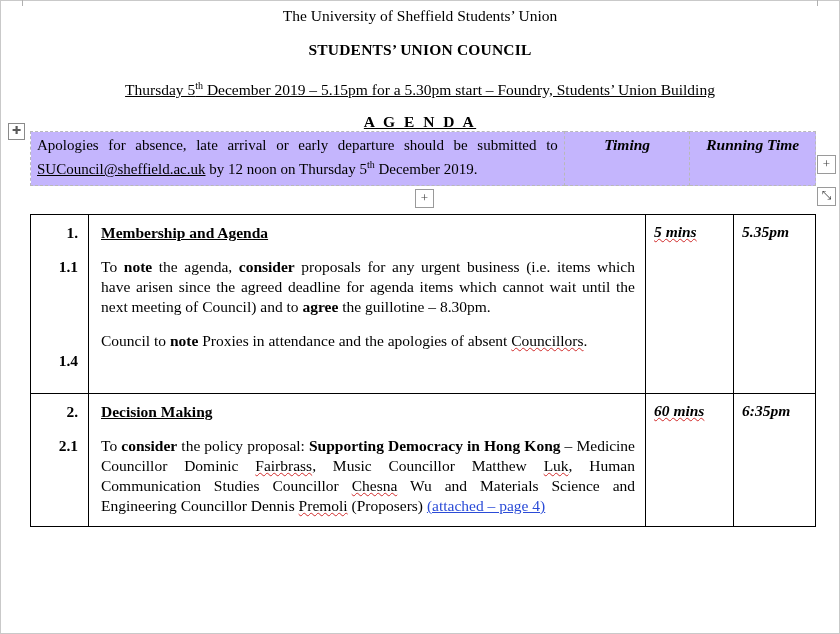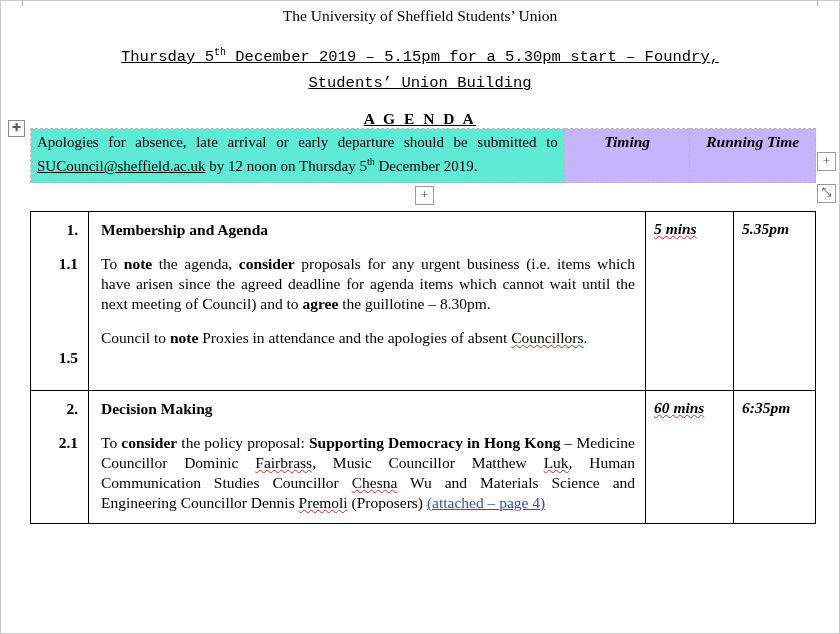--- a/index.html
+++ b/index.html
@@ -52,25 +52,24 @@
   }
   .h-line2 {
     font-size: 15.5px;
     font-weight: bold;
     line-height: 20px;
     margin-bottom: 16px;
     letter-spacing: 0.2px;
   }
   .h-line3 {
     font-size: 15.5px;
-    line-height: 26px;
+    line-height: 19px;
     text-decoration: underline;
     margin: 0 auto 14px auto;
     width: 620px;
-    font-family: Liberation Mono, monospace;
   }
   .h-line3 sup { font-size: 10px; vertical-align: super; }
   .h-agenda {
     font-size: 15.5px;
     font-weight: bold;
     text-decoration: underline;
     letter-spacing: 2.5px;
     margin-bottom: 0;
   }
 
@@ -83,21 +82,21 @@
     border-collapse: collapse;
     width: 100%;
     table-layout: fixed;
   }
   table.apologies td {
     border: 1px dashed #b9b9b9;
     vertical-align: top;
     padding: 4px 6px 6px 6px;
   }
   td.apol-text {
-    background: #5eead4;
+    background: #c4b5fd;
     font-size: 15px;
     line-height: 19px;
     text-align: justify;
     text-justify: inter-word;
     padding: 5px 8px 8px 8px;
   }
   td.apol-text a {
     color: #000000;
     text-decoration: underline;
   }
@@ -177,20 +176,21 @@
     width: 88px;
     font-style: italic;
     font-weight: bold;
     font-size: 15.5px;
     padding: 8px 6px 0 8px;
   }
   td.running { width: 82px; }
 
   .item-title {
     font-weight: bold;
+    text-decoration: underline;
   }
   .para {
     text-align: justify;
     text-justify: inter-word;
     margin: 0 0 14px 0;
   }
   .para:last-child { margin-bottom: 0; }
   .para b { font-weight: bold; }
   .link-blue {
     color: #2a4bd7;
@@ -207,20 +207,21 @@
 <body>
 
 <div class="page-frame"></div>
 <div class="corner-mark corner-tl"></div>
 <div class="corner-mark corner-tr"></div>
 
 <div class="doc">
 
   <div class="heading">
     <div class="h-line1">The University of Sheffield Students’ Union</div>
+    <div class="h-line2">STUDENTS’ UNION COUNCIL</div>
     <div class="h-line3"><span>Thursday 5</span><sup>th</sup><span> December 2019 – 5.15pm for a 5.30pm start – Foundry, Students’ Union Building</span></div>
     <div class="h-agenda">A G E N D A</div>
   </div>
 
   <div class="apologies-wrap">
     <div class="tbl-handle">✚</div>
     <div class="plus-btn plus-right">+</div>
     <div class="plus-btn plus-bottom">+</div>
     <div class="resize-grip">⤡</div>
 
@@ -246,21 +247,21 @@
         <col style="width:58px">
         <col>
         <col style="width:88px">
         <col style="width:82px">
       </colgroup>
       <tbody id="agenda-body">
           <tr>
             <td class="num">
               <div style="margin-bottom: 14px; line-height: 20px;">1.</div>
               <div style="line-height: 20px; margin-bottom: 74px;">1.1</div>
-              <div style="line-height: 20px; margin-bottom: 14px;">1.5</div>
+              <div style="line-height: 20px; margin-bottom: 14px;">1.4</div>
             </td>
             <td class="body">
               <div class="para"><span class="item-title">Membership and Agenda</span></div>
               <div class="para"><span>To </span><b>note</b><span> the agenda, </span><b>consider</b><span> proposals for any urgent business (i.e. items which have arisen since the agreed deadline for agenda items which cannot wait until the next meeting of Council) and to </span><b>agree</b><span> the guillotine – 8.30pm.</span></div>
               <div class="para"><span>Council to </span><b>note</b><span> Proxies in attendance and the apologies of absent </span><span class="sp-err-wave">Councillors</span><span>.</span></div>
             </td>
             <td class="timing"><span class="sp-err-wave">5 mins</span></td>
             <td class="running">5.35pm</td>
           </tr>
           <tr>

